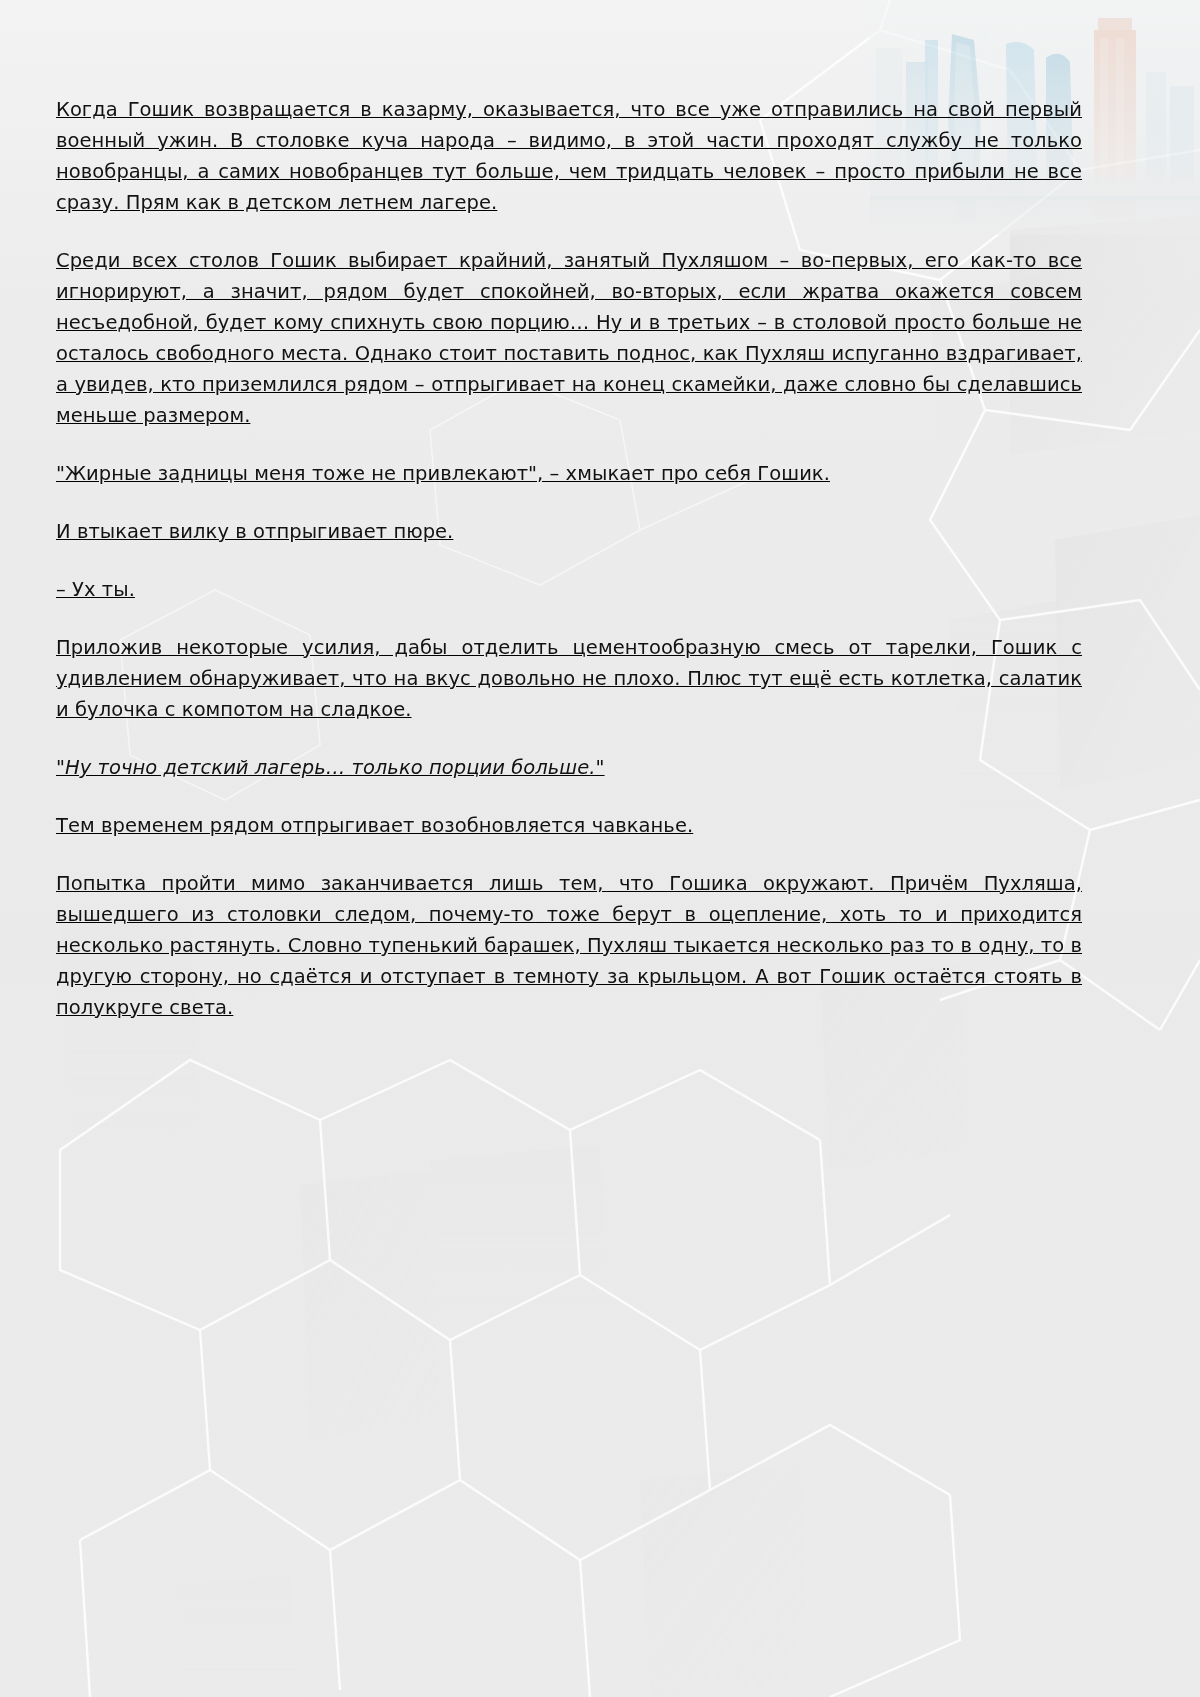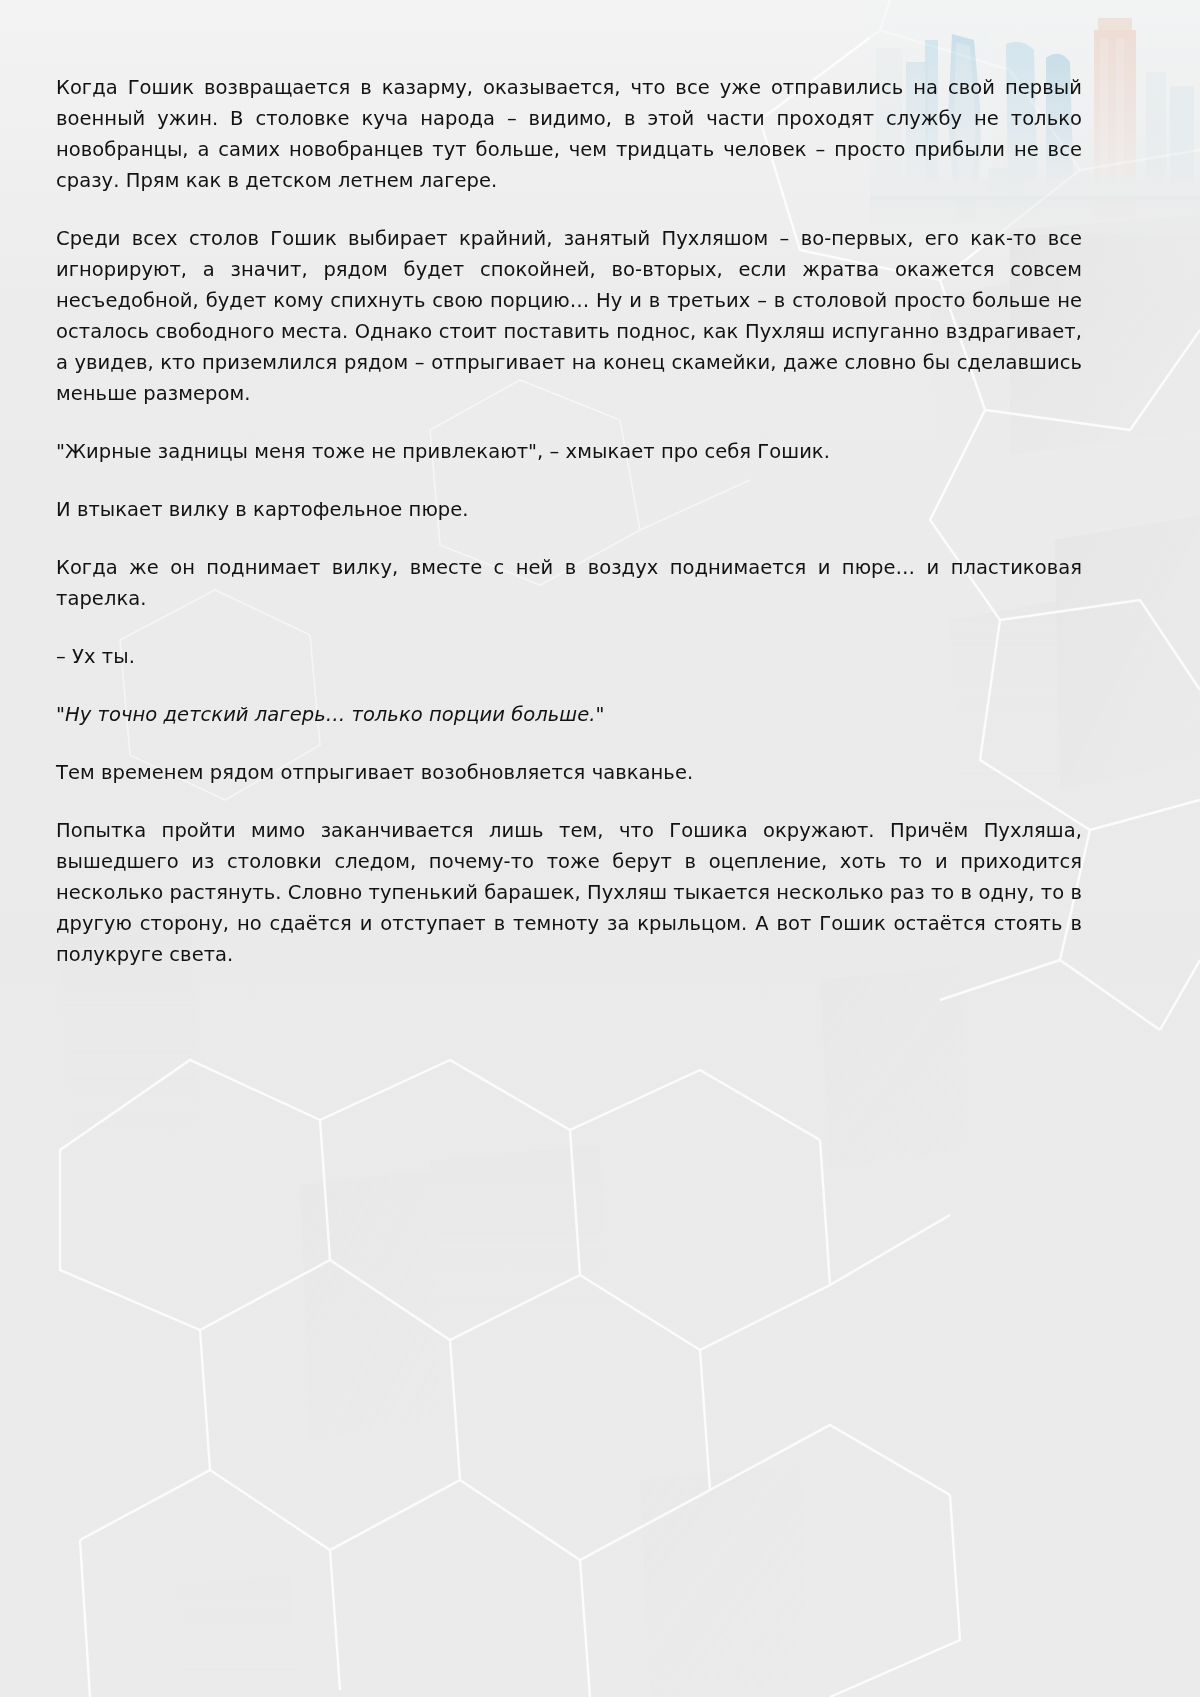--- a/index.html
+++ b/index.html
@@ -55,22 +55,23 @@
     position: absolute;
     inset: 0;
     opacity: 0.5;
   }
   .bg-blocks svg { display: block; width: 100%; height: 100%; }
 
   
   .page {
     position: relative;
     z-index: 5;
-    padding: 72px 118px 0 56px;
+    padding: 94px 118px 0 56px;
     box-sizing: border-box;
+    text-decoration: underline;
   }
   .para {
     margin: 0 0 27px 0;
     font-size: 19.5px;
     line-height: 31px;
     color: #121212;
     text-align: justify;
     text-justify: inter-word;
     letter-spacing: 0.05px;
     -webkit-font-smoothing: antialiased;
@@ -240,19 +241,19 @@
         </linearGradient>
       </defs>
     </svg>
   </div>
 </div>
 
 <main class="page">
   <p class="para">Когда Гошик возвращается в казарму, оказывается, что все уже отправились на свой первый военный ужин. В столовке куча народа – видимо, в этой части проходят службу не только новобранцы, а самих новобранцев тут больше, чем тридцать человек – просто прибыли не все сразу. Прям как в детском летнем лагере.</p>
   <p class="para">Среди всех столов Гошик выбирает крайний, занятый Пухляшом – во-первых, его как-то все игнорируют, а значит, рядом будет спокойней, во-вторых, если жратва окажется совсем несъедобной, будет кому спихнуть свою порцию… Ну и в третьих – в столовой просто больше не осталось свободного места. Однако стоит поставить поднос, как Пухляш испуганно вздрагивает, а увидев, кто приземлился рядом – отпрыгивает на конец скамейки, даже словно бы сделавшись меньше размером.</p>
   <p class="para plain">"Жирные задницы меня тоже не привлекают", – хмыкает про себя Гошик.</p>
-  <p class="para plain">И втыкает вилку в картофельное пюре.</p>
-  <p class="para">Когда же он поднимает вилку, вместе с ней в воздух поднимается и пюре… и пластиковая тарелка.</p>
+  <p class="para plain">И втыкает вилку в отпрыгивает пюре.</p>
   <p class="para plain">– Ух ты.</p>
+  <p class="para">Приложив некоторые усилия, дабы отделить цементообразную смесь от тарелки, Гошик с удивлением обнаруживает, что на вкус довольно не плохо. Плюс тут ещё есть котлетка, салатик и булочка с компотом на сладкое.</p>
   <p class="para quote">"Ну точно детский лагерь… только порции больше."</p>
   <p class="para plain">Тем временем рядом отпрыгивает возобновляется чавканье.</p>
   <p class="para">Попытка пройти мимо заканчивается лишь тем, что Гошика окружают. Причём Пухляша, вышедшего из столовки следом, почему-то тоже берут в оцепление, хоть то и приходится несколько растянуть. Словно тупенький барашек, Пухляш тыкается несколько раз то в одну, то в другую сторону, но сдаётся и отступает в темноту за крыльцом. А вот Гошик остаётся стоять в полукруге света.</p>
 </main>
 
 </body></html>

